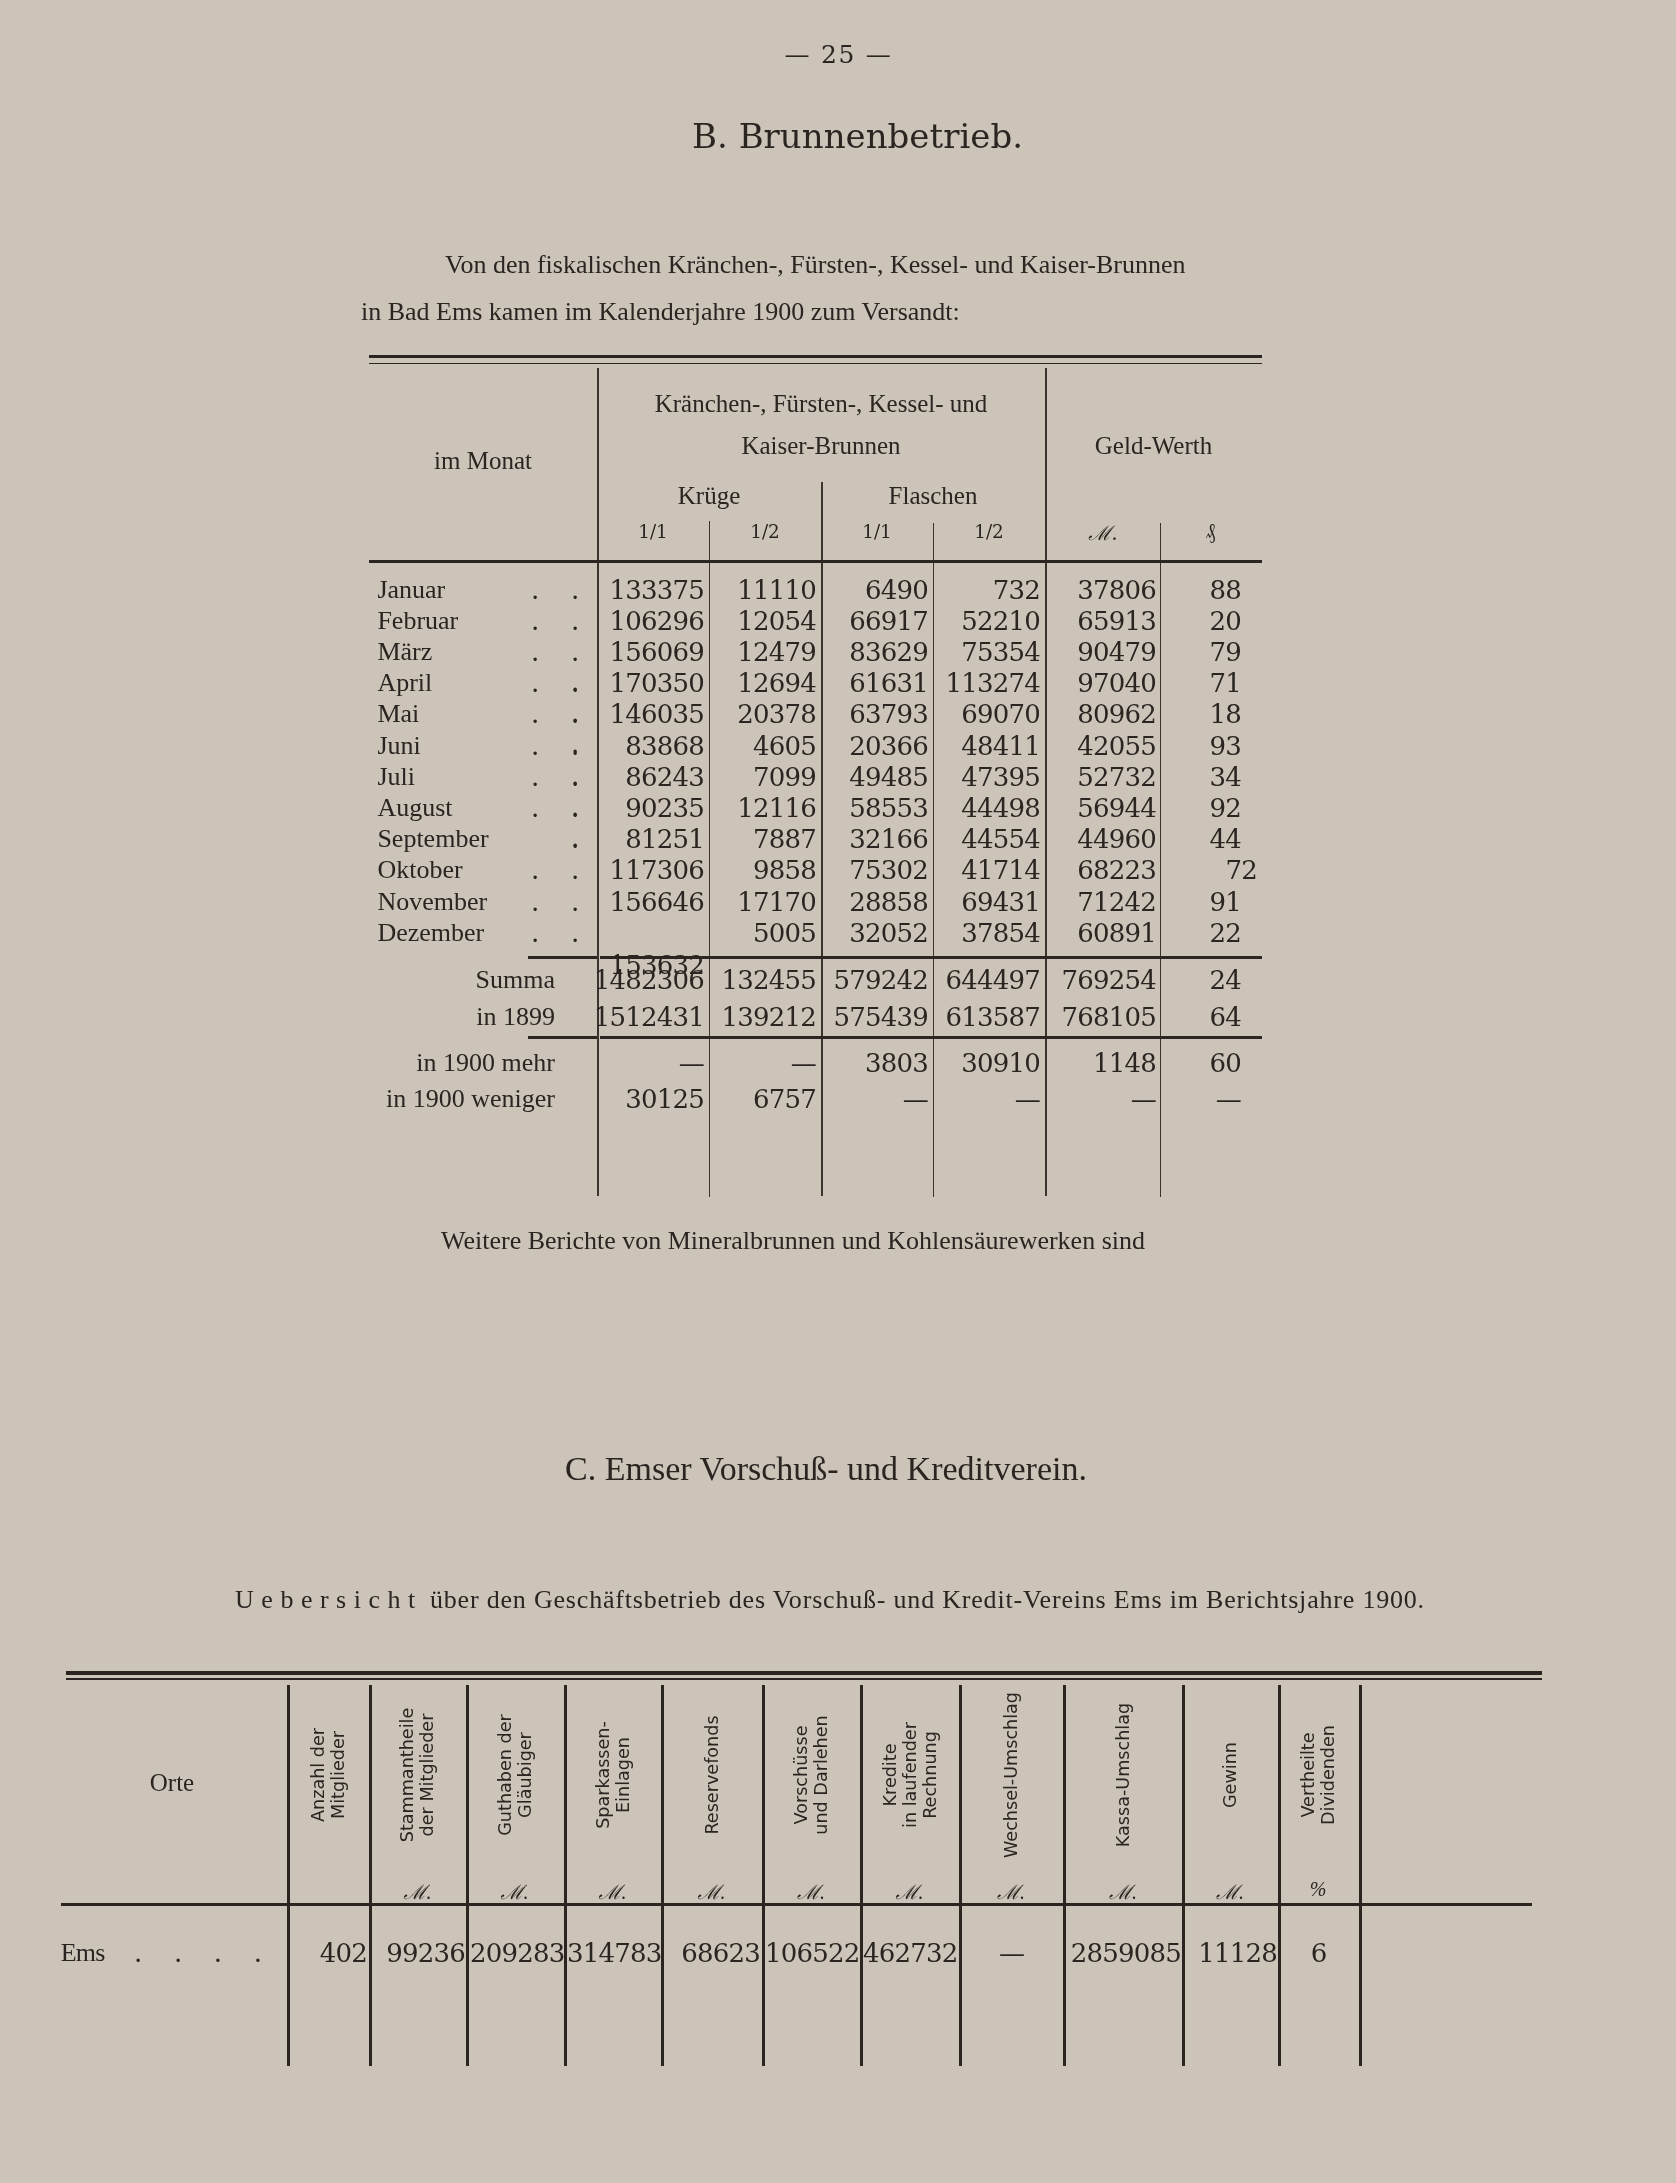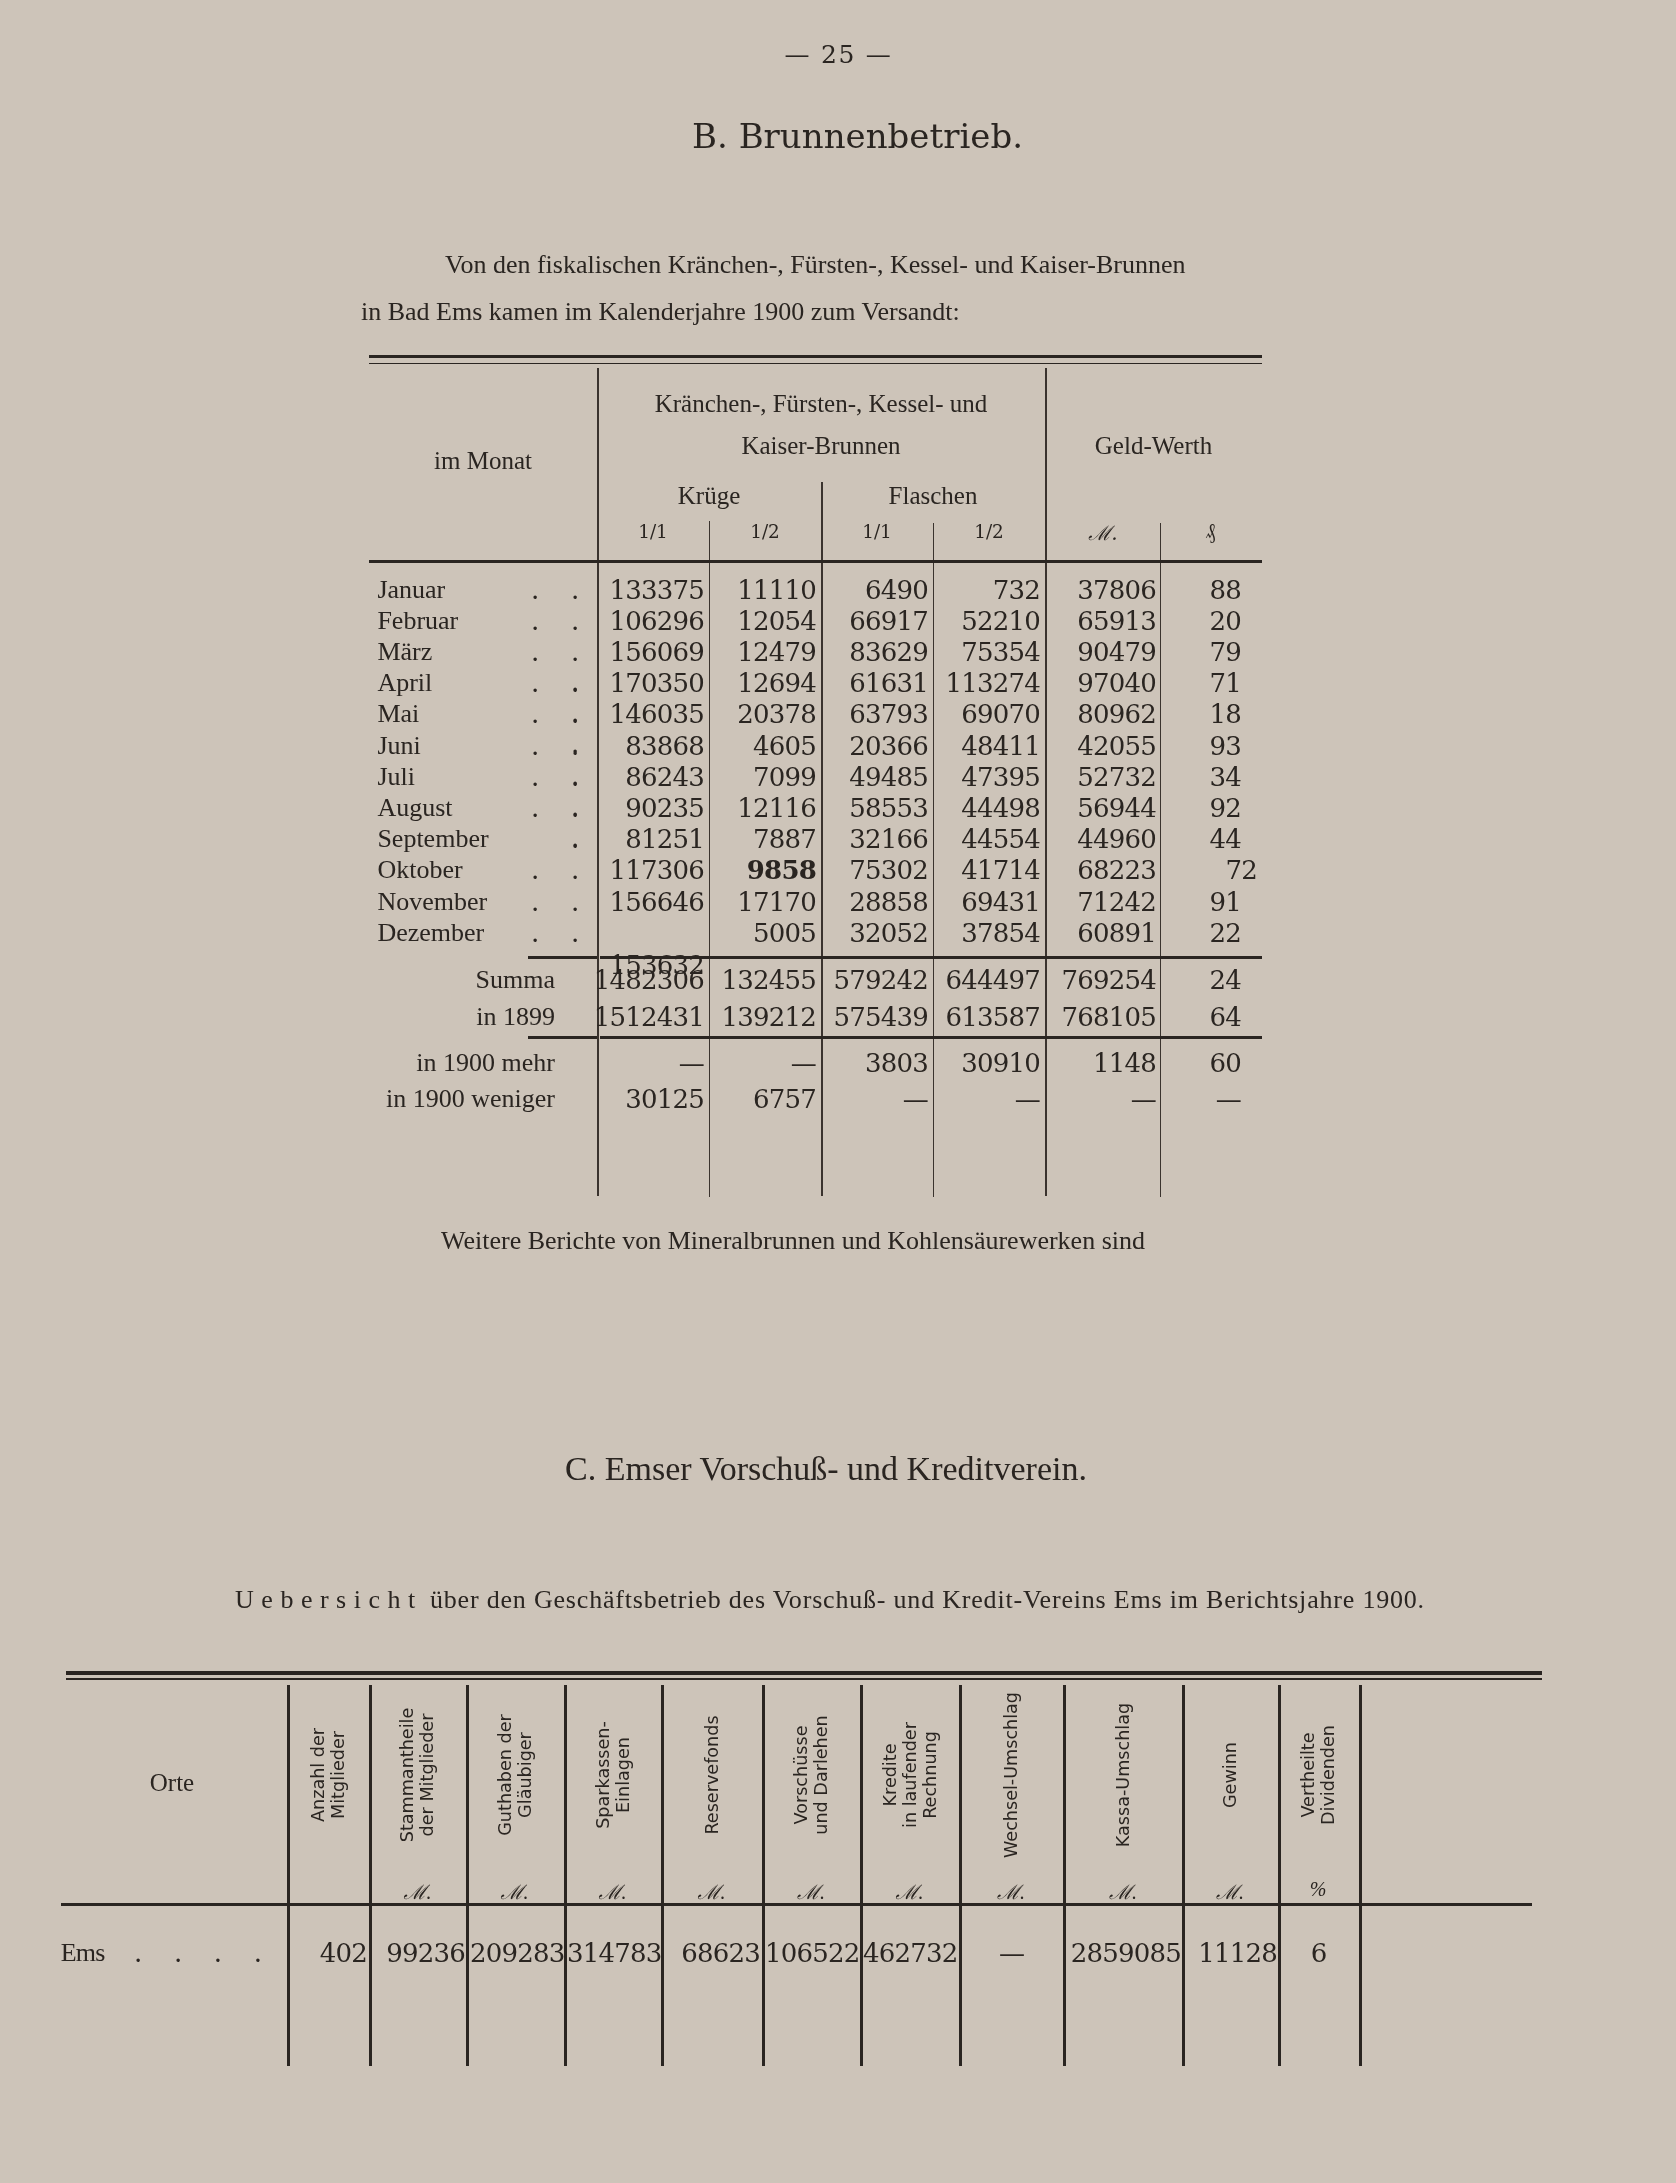--- a/index.html
+++ b/index.html
@@ -183,21 +183,21 @@
         <span class="cell" style="right: 446px;">7887</span>
         <span class="cell" style="right: 334px;">32166</span>
         <span class="cell" style="right: 222px;">44554</span>
         <span class="cell" style="right: 106px;">44960</span>
         <span class="cell" style="right: 21px;">44</span>
       </div>
       <div class="row-b" style="top: 500px;">
         <span class="lbl">Oktober</span>
         <span class="dots" style="left: 126px; width: 96px;">. .</span>
         <span class="cell" style="right: 558px;">117306</span>
-        <span class="cell" style="right: 446px; font-weight: bold;">9858</span>
+        <span class="cell" style="right: 446px;">9858</span>
         <span class="cell" style="right: 334px;">75302</span>
         <span class="cell" style="right: 222px;">41714</span>
         <span class="cell" style="right: 106px;">68223</span>
         <span class="cell" style="right: 5px;">72</span>
       </div>
       <div class="row-b" style="top: 532px;">
         <span class="lbl">November</span>
         <span class="dots" style="left: 126px; width: 96px;">. .</span>
         <span class="cell" style="right: 558px;">156646</span>
         <span class="cell" style="right: 446px;">17170</span>

